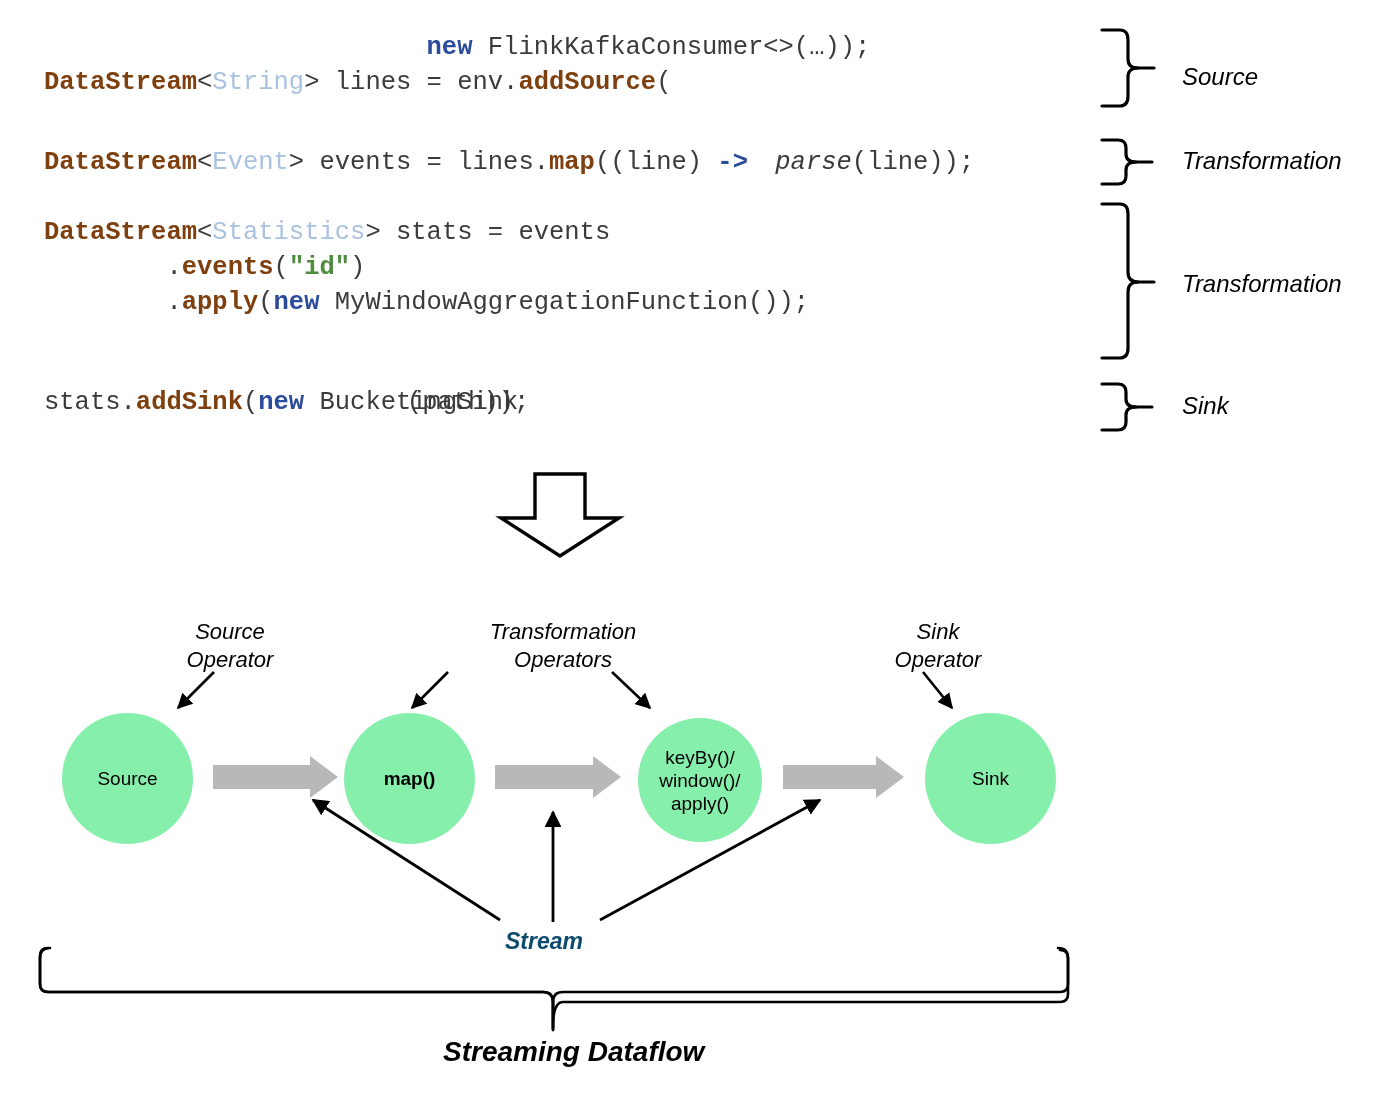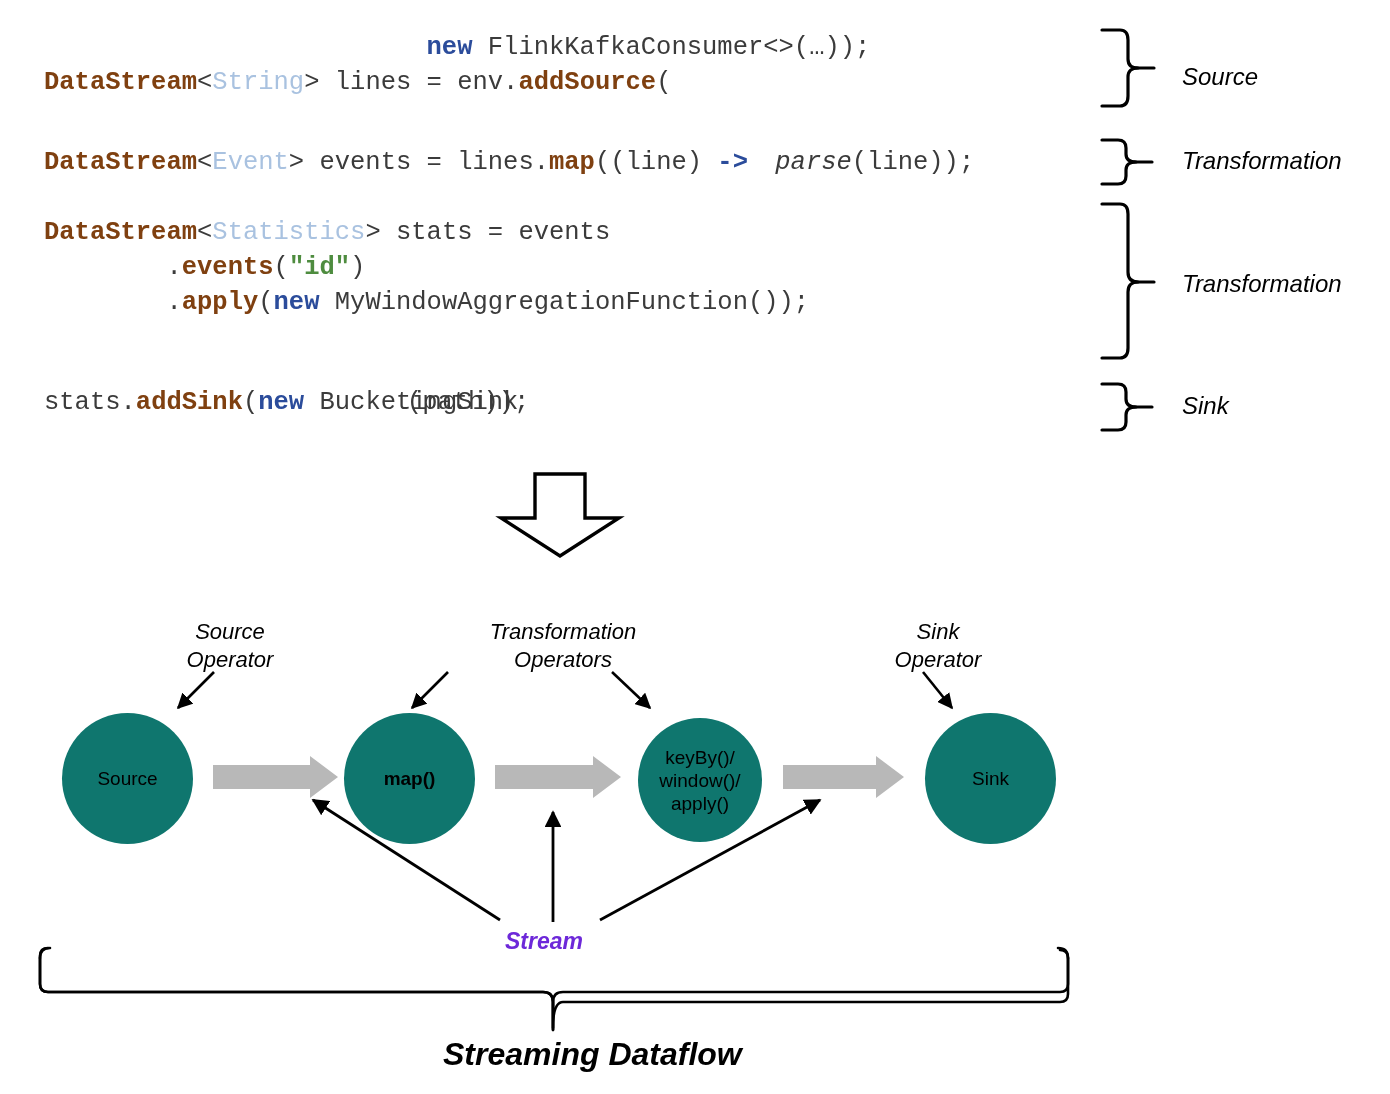--- a/index.html
+++ b/index.html
@@ -64,21 +64,21 @@
     white-space: nowrap;
   }
 
   
   #down-arrow { position: absolute; left: 495px; top: 470px; }
 
   
   .node-circle {
     position: absolute;
     border-radius: 50%;
-    background: #0f766e;
+    background: #86efac;
     display: flex;
     align-items: center;
     justify-content: center;
     text-align: center;
   }
   .node-label {
     font-family: "Liberation Sans", sans-serif;
     font-size: 19px;
     color: #000;
     line-height: 23px;
@@ -93,29 +93,29 @@
     text-align: center;
     line-height: 28px;
     white-space: pre-line;
   }
   .stream-label {
     position: absolute;
     font-family: "Liberation Sans", sans-serif;
     font-style: italic;
     font-weight: bold;
     font-size: 23px;
-    color: #6d28d9;
+    color: #0c4a6e;
     white-space: nowrap;
   }
   .bottom-label {
     position: absolute;
     font-family: "Liberation Sans", sans-serif;
     font-style: italic;
     font-weight: bold;
-    font-size: 32px;
+    font-size: 28px;
     color: #000;
     white-space: nowrap;
   }
   #flow-svg { position: absolute; left: 0; top: 560px; }
 </style>
 </head>
 <body>
 
 <div class="code-area">
   <div class="blk" id="blk-source">

